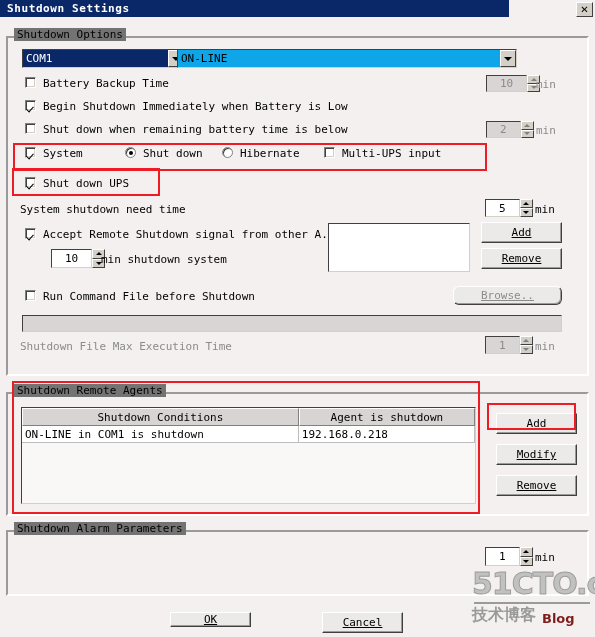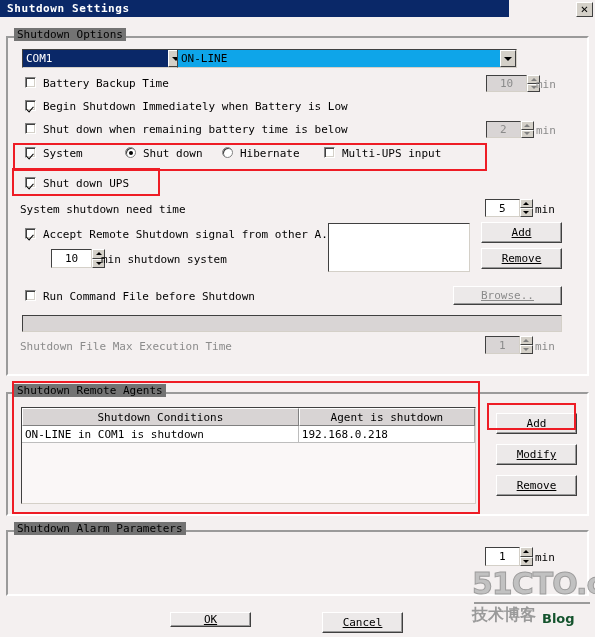--- a/index.html
+++ b/index.html
@@ -167,21 +167,21 @@
     color:#b9b9b9;
     -webkit-text-stroke:1px #8e8e8e;
     opacity:.85;
   }
   .wm-sub{
     font-family:"DejaVu Sans","Liberation Sans",sans-serif;
     font-weight:bold;font-size:16px;color:#9a9a9a;
   }
   .wm-blog{
     font-family:"DejaVu Sans","Liberation Sans",sans-serif;
-    font-weight:bold;font-size:13px;color:#14532d;
+    font-weight:bold;font-size:13px;color:#7f1d1d;
   }
   .wm-line{position:absolute;background:#9a9a9a;height:2px;}
 </style>
 </head>
 <body>
 
 <div class="titlebar">
   <span class="titlebar-text">Shutdown Settings</span>
 </div>
 <div class="titlebar-close">✕</div>
@@ -286,21 +286,21 @@
 
     <div class="btn" style="left:475px;top:186px;width:81px;height:21px;">
       <span class="u">Add</span>
     </div>
     <div class="btn" style="left:475px;top:212px;width:81px;height:21px;">
       <span class="u">Remove</span>
     </div>
 
     <div class="cb" style="left:19px;top:254px;"></div>
     <div class="lbl" style="left:37px;top:255px;">Run Command File before Shutdown</div>
-    <div class="btn dis" style="left:447px;top:250px;width:109px;height:19px;">
+    <div class="btn dis" style="left:447px;top:250px;width:109px;height:19px;border-radius:6px;">
       <span class="u">Browse..</span>
     </div>
 
     <div class="textbox dis" style="left:16px;top:279px;width:540px;height:17px;"></div>
 
     <div class="lbl dis" style="left:14px;top:305px;">Shutdown File Max Execution Time</div>
     <div class="spin dis" style="left:479px;top:300px;width:46px;height:18px;">
       <div class="spin-field">1</div>
       <div class="spin-btns">
         <div class="spin-b">

